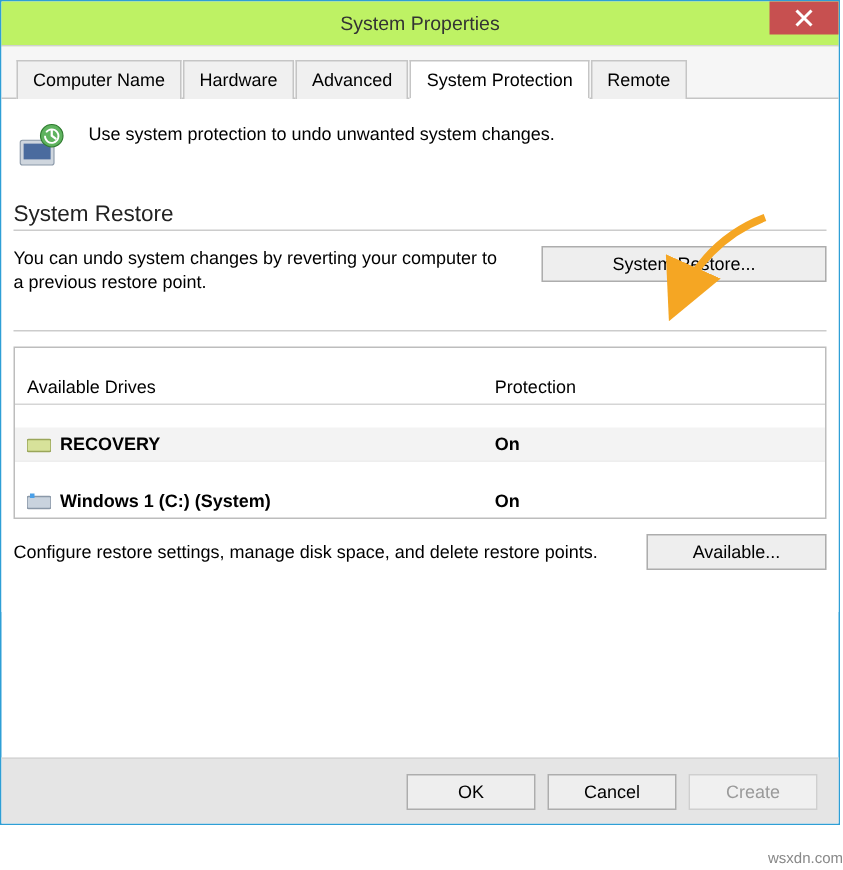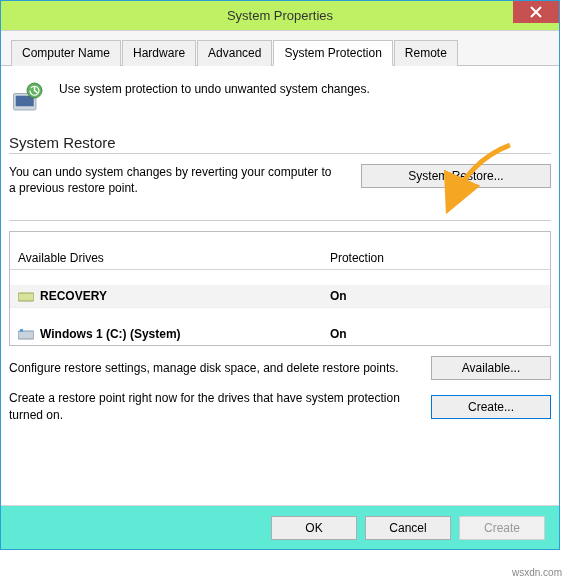--- a/index.html
+++ b/index.html
@@ -37,21 +37,21 @@
 .drives-row:last-child { border-bottom: none; }
 .drives-row.sel { background: #f3f3f3; }
 .col-drive { flex: 0 0 58%; display: flex; align-items: center; gap: 6px; }
 .col-prot { flex: 1; }
 
 .drive-icon { width: 16px; height: 12px; display: inline-block; }
 
 .settings-row { display: flex; justify-content: space-between; align-items: center; gap: 20px; margin: 10px 0; }
 .settings-text { flex: 1; font-size: 12px; line-height: 1.35; }
 
-.dialog-buttons { position: absolute; bottom: 0; left: 0; right: 0; height: 44px; background: #5eead4; border-top: 1px solid #d5d5d5; display: flex; justify-content: flex-end; align-items: center; gap: 8px; padding: 16px 14px; }
+.dialog-buttons { position: absolute; bottom: 0; left: 0; right: 0; height: 44px; background: #e5e5e5; border-top: 1px solid #d5d5d5; display: flex; justify-content: flex-end; align-items: center; gap: 8px; padding: 16px 14px; }
 .dialog-buttons button.win { min-width: 86px; }
 button.win.disabled { color: #9a9a9a; border-color: #cfcfcf; background: #f0f0f0; cursor: default; }
 .attrib { position: absolute; right: 0; bottom: 2px; font-size: 10px; color: #888; }
 
 .arrow { position: absolute; left: 440px; top: 140px; pointer-events: none; }
 </style>
 </head>
 <body>
 
 <div class="window">
@@ -122,24 +122,20 @@
           </div>
           <div class="col-prot">On</div>
         </div>
       </div>
 
       <div class="settings-row">
         <div class="settings-text">Configure restore settings, manage disk space, and delete restore points.</div>
         <button class="win" style="min-width:120px;">Available...</button>
       </div>
 
-      <div class="settings-row">
-        <div class="settings-text">Create a restore point right now for the drives that have system protection turned on.</div>
-        <button class="win" style="min-width:120px; border-color:#0078d7;">Create...</button>
-      </div>
 
     </div>
 
   </div>
 
   <div class="dialog-buttons">
     <button class="win">OK</button>
     <button class="win">Cancel</button>
     <button class="win disabled">Create</button>
   </div>

